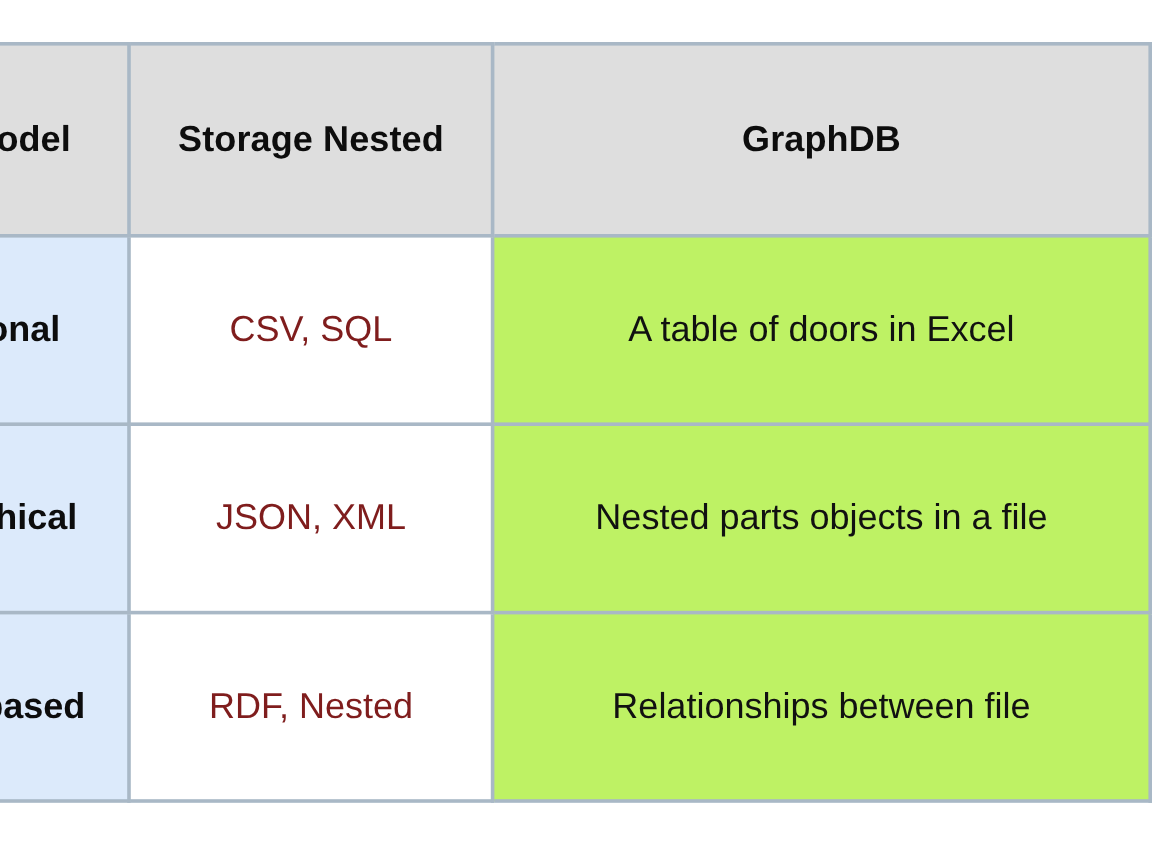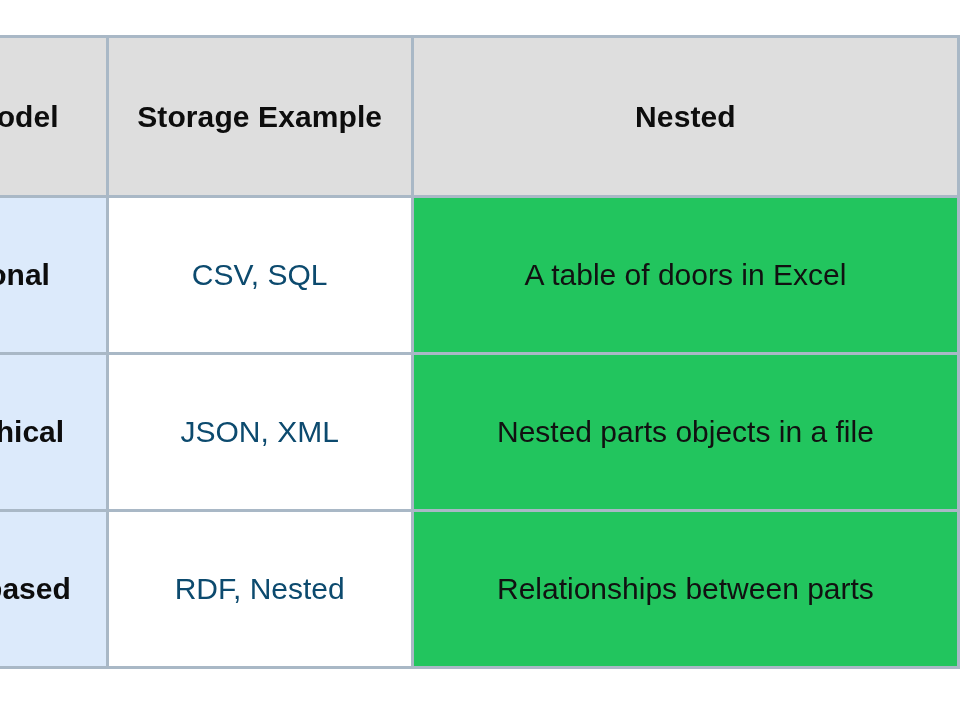--- a/index.html
+++ b/index.html
@@ -65,28 +65,28 @@
   td.cell-model {
     background: #dceafb;
     color: #0d0d0d;
     font-weight: 700;
     font-size: 30px;
     text-align: center;
   }
 
   td.cell-format {
     background: #ffffff;
-    color: #0c4a6e;
+    color: #7f1d1d;
     font-weight: 400;
     font-size: 30px;
     text-align: center;
   }
 
   td.cell-example {
-    background: #22c55e;
+    background: #bef264;
     color: #111111;
     font-weight: 400;
     font-size: 30px;
     text-align: center;
     white-space: nowrap;
     margin-left: 17px;
   }
 
   
   tbody tr + tr td { border-top-color: #aab8c5; }
@@ -100,40 +100,40 @@
     <table class="data-table">
       <colgroup>
         <col class="col-model">
         <col class="col-format">
         <col class="col-example">
       </colgroup>
 
       <thead>
         <tr>
           <th>Data Model</th>
-          <th>Storage Example</th>
-          <th>Nested</th>
+          <th>Storage Nested</th>
+          <th>GraphDB</th>
         </tr>
       </thead>
 
       <tbody>
         <tr>
           <td class="cell-model">Relational</td>
           <td class="cell-format">CSV, SQL</td>
           <td class="cell-example">A table of doors in Excel</td>
         </tr>
 
         <tr>
           <td class="cell-model">Hierarchical</td>
           <td class="cell-format">JSON, XML</td>
           <td class="cell-example">Nested parts objects in a file</td>
         </tr>
 
         <tr>
           <td class="cell-model">Graph-based</td>
           <td class="cell-format">RDF, Nested</td>
-          <td class="cell-example">Relationships between parts</td>
+          <td class="cell-example">Relationships between file</td>
         </tr>
       </tbody>
     </table>
 
   </div>
 </div>
 
 </body></html>

